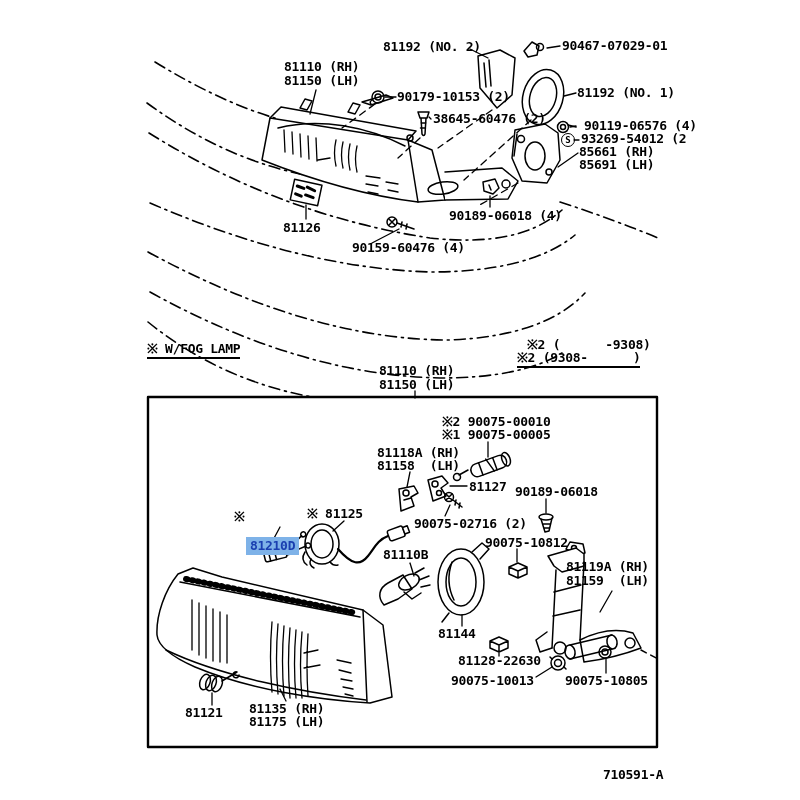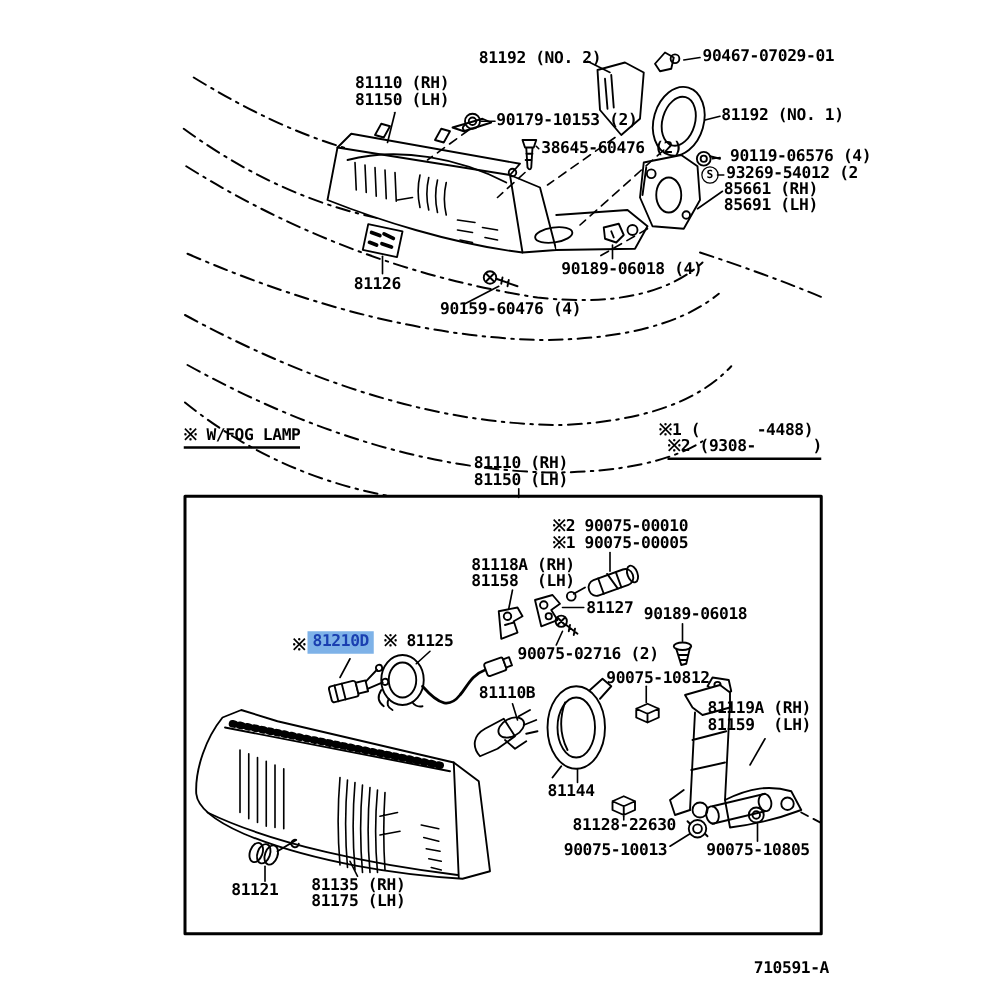--- a/index.html
+++ b/index.html
@@ -2,21 +2,21 @@
 <html style="--hl-bg: #7EB2E8; --hl-text: #1A3FB0;"><head>
 <meta charset="utf-8">
 <style>
   html,body{margin:0;padding:0;background:#fff;}
   #stage{position:relative;width:800px;height:800px;background:#fff;overflow:hidden;
          font-family:"DejaVu Sans Mono","Liberation Mono",monospace;}
   #art{position:absolute;left:0;top:0;}
   .lbl{position:absolute;font-size:13px;font-weight:bold;color:#000;line-height:13px;
        white-space:pre;letter-spacing:-0.3px;text-align:right;}
   .lbl.u{border-bottom:2px solid #000;padding-bottom:2px;}
-  .hl{background:var(--hl-bg,#7EB2E8);color:var(--hl-text,#1A3FB0);padding:2px 4px 3px 4px;}
+  .hl{background:var(--hl-bg,#7EB2E8);color:var(--hl-text,#1A3FB0);padding:2px 4px 3px 4px;margin-top:32px;}
   .smark{position:absolute;width:12px;height:12px;border:1.6px solid #000;border-radius:50%;
          font-size:9px;line-height:12px;text-align:center;font-weight:bold;color:#000;}
   svg path,svg ellipse,svg circle,svg rect,svg line{vector-effect:non-scaling-stroke;}
 </style>
 </head>
 <body>
 
 <div id="stage">
 
   <svg id="art" width="800" height="800" viewBox="0 0 800 800" fill="none" stroke="#000" stroke-width="1.5" stroke-linecap="round" stroke-linejoin="round">
@@ -256,22 +256,22 @@
   <div class="lbl" style="left:577px;top:86px">81192 (NO. 1)</div>
   <div class="lbl" style="left:584px;top:119px">90119-06576 (4)</div>
   <div class="lbl" style="left:581px;top:132px">93269-54012 (2</div>
   <div class="smark" style="left:561px;top:133px">S</div>
   <div class="lbl" style="left:579px;top:145px">85661 (RH)</div>
   <div class="lbl" style="left:579px;top:158px">85691 (LH)</div>
   <div class="lbl" style="left:449px;top:209px">90189-06018 (4)</div>
   <div class="lbl" style="left:283px;top:221px">81126</div>
   <div class="lbl" style="left:352px;top:241px">90159-60476 (4)</div>
   <div class="lbl u" style="left:147px;top:342px">※ W/FOG LAMP</div>
-  <div class="lbl" style="left:527px;top:338px">※1 (      -4488)</div>
-  <div class="lbl u" style="left:534px;top:351px">※2 (9308-      )</div>
+  <div class="lbl" style="left:527px;top:338px">※2 (      -9308)</div>
+  <div class="lbl u" style="left:517px;top:351px">※2 (9308-      )</div>
   <div class="lbl" style="left:379px;top:364px">81110 (RH)</div>
   <div class="lbl" style="left:379px;top:378px">81150 (LH)</div>
 
   <div class="lbl" style="left:442px;top:415px">※2 90075-00010</div>
   <div class="lbl" style="left:442px;top:428px">※1 90075-00005</div>
   <div class="lbl" style="left:377px;top:446px">81118A (RH)</div>
   <div class="lbl" style="left:377px;top:459px">81158  (LH)</div>
   <div class="lbl" style="left:469px;top:480px">81127</div>
   <div class="lbl" style="left:515px;top:485px">90189-06018</div>
   <div class="lbl" style="left:414px;top:517px">90075-02716 (2)</div>

